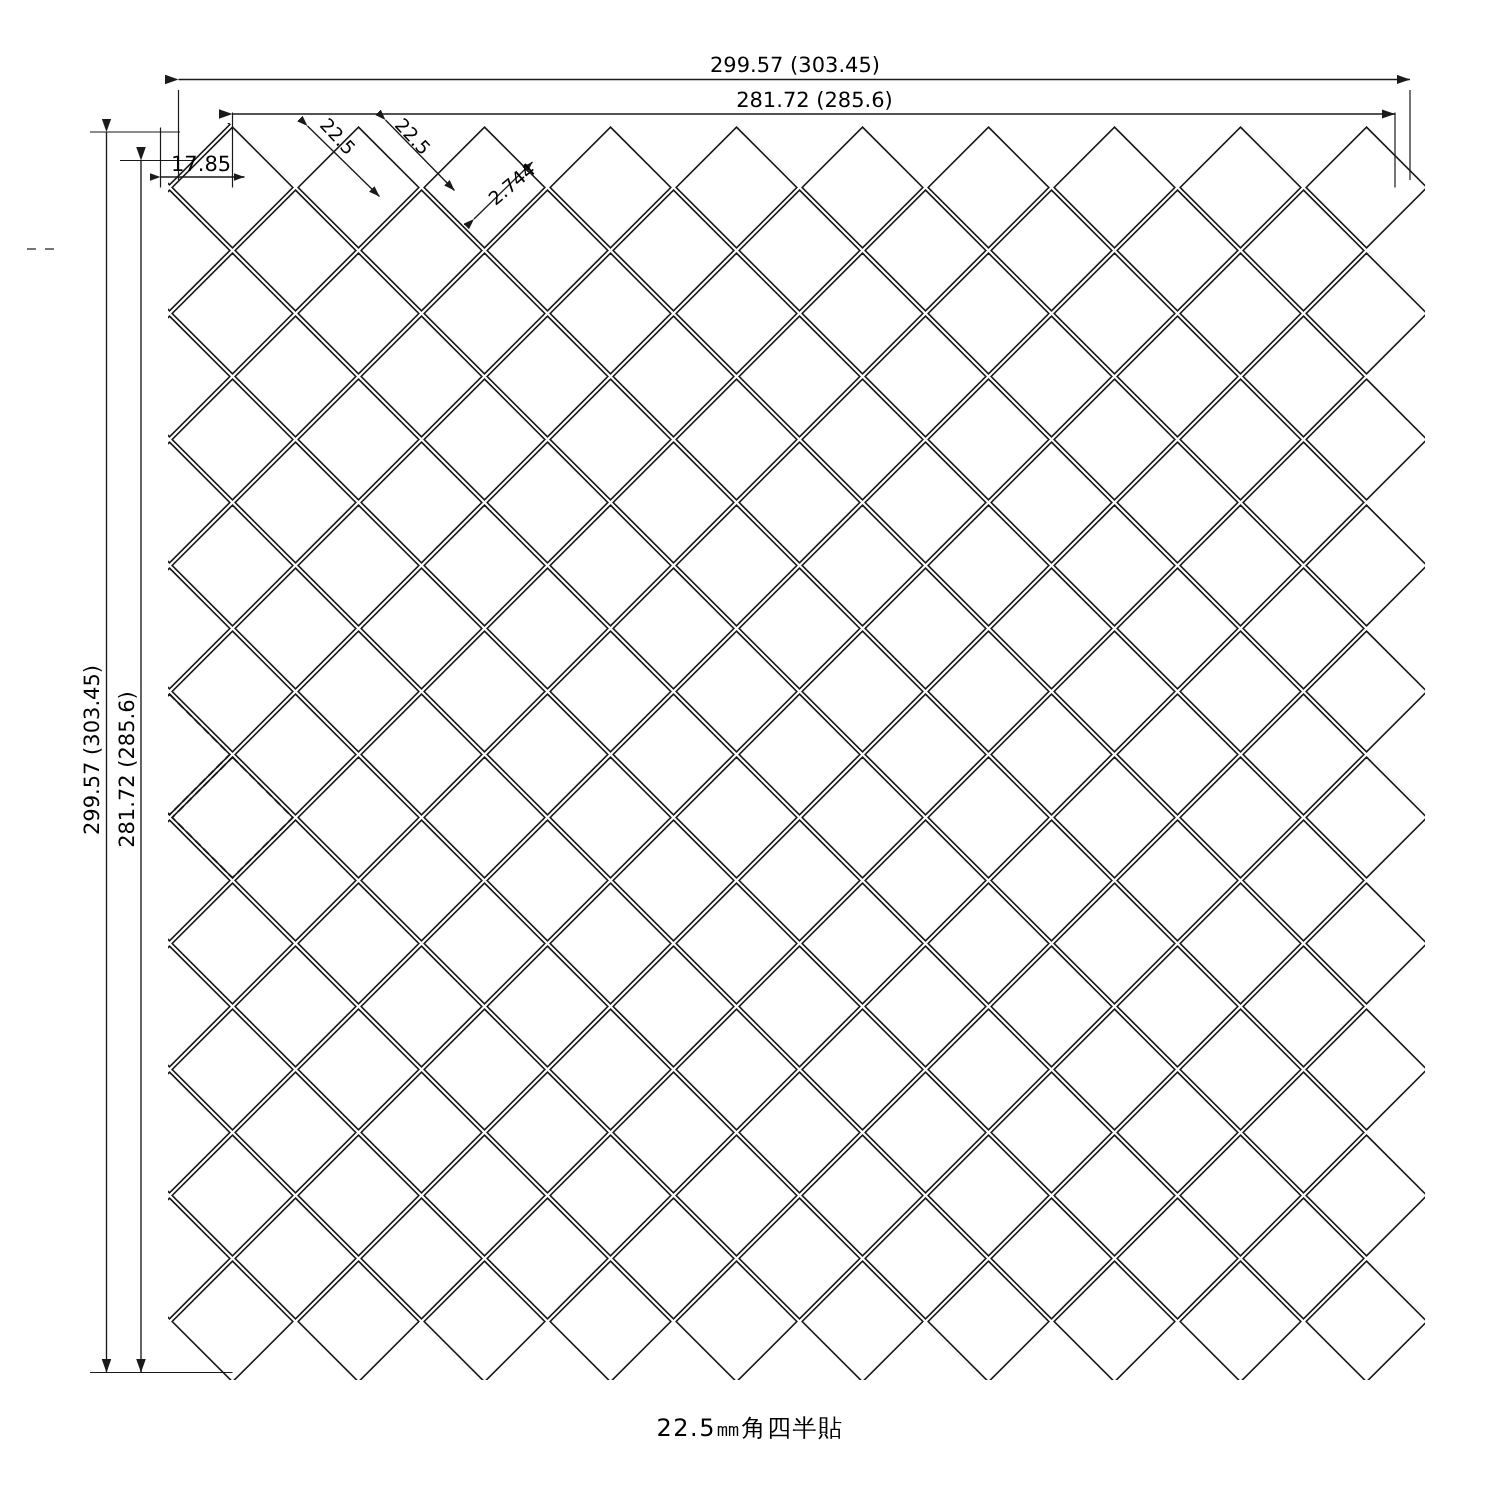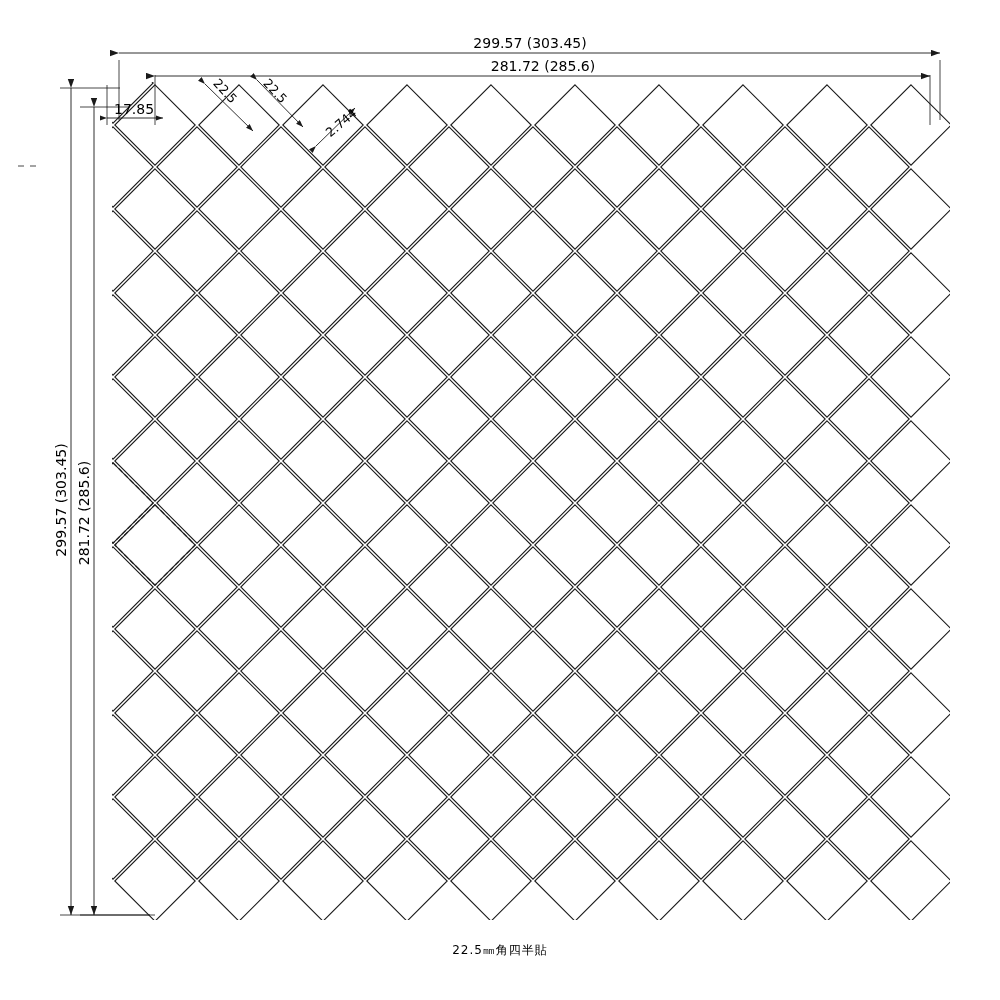--- a/index.html
+++ b/index.html
@@ -56,21 +56,21 @@
     font-size: 12.5px;
     fill: #000000;
   }
   .caption {
     position: absolute;
     left: 0;
     top: 942px;
     width: 1000px;
     text-align: center;
     font-family: "DejaVu Sans", sans-serif;
-    font-size: 12px;
+    font-size: 16px;
     letter-spacing: 1px;
     color: #000000;
   }
   .arrow-head {
     fill: #1a1a1a;
   }
 </style>
 </head>
 <body>
 

